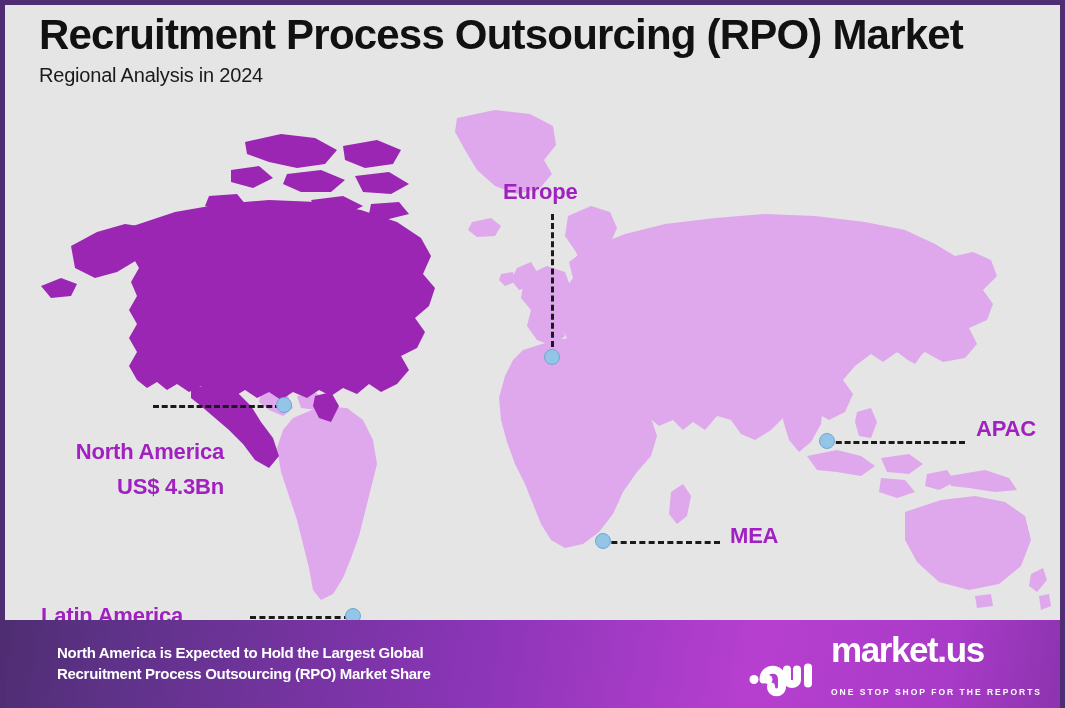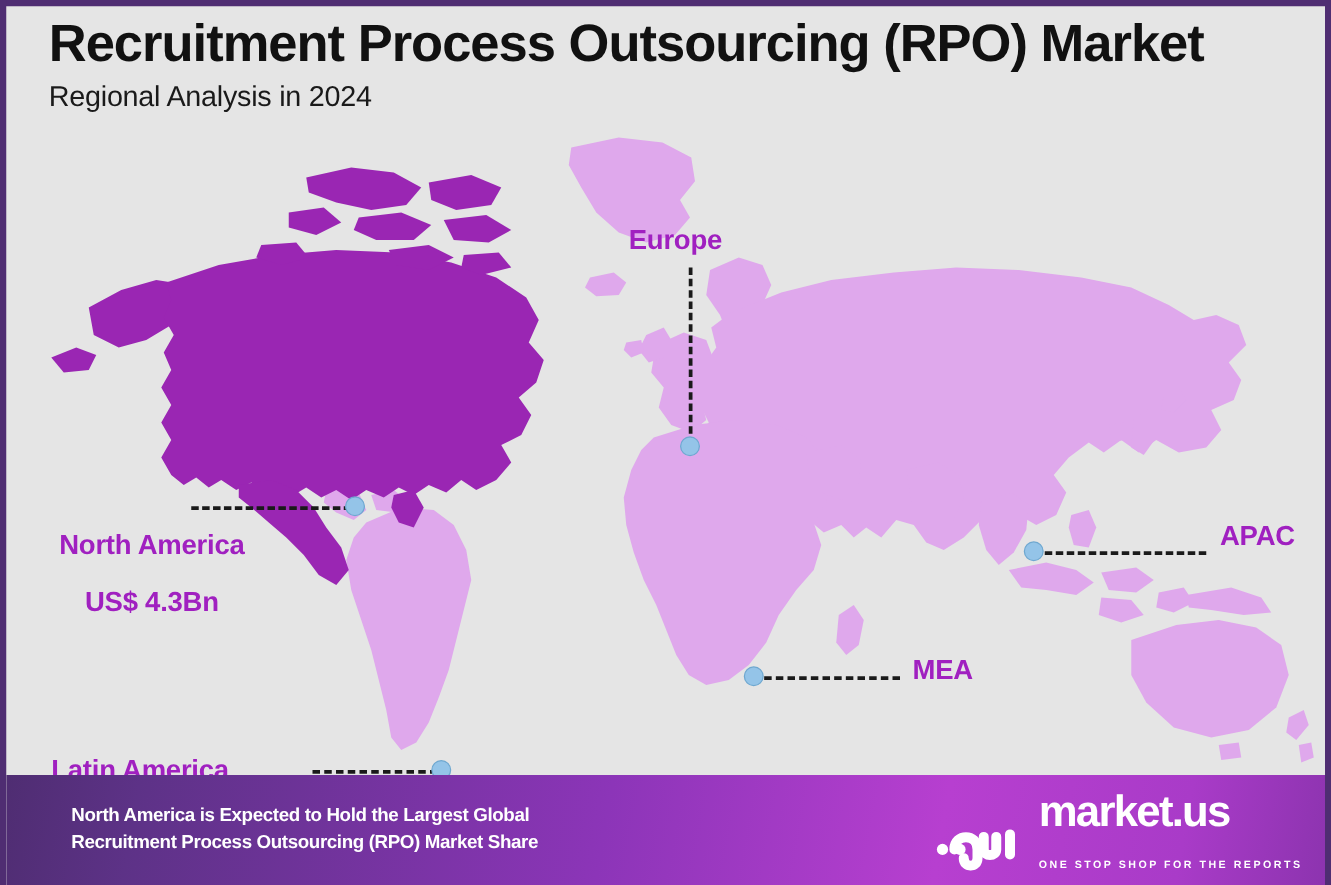--- a/index.html
+++ b/index.html
@@ -34,21 +34,21 @@
     font-family: "Liberation Sans", sans-serif;
     font-size: 42px;
     font-weight: bold;
     color: #111111;
     letter-spacing: -0.8px;
     line-height: 1.05;
     white-space: nowrap;
   }
   .subtitle {
     font-family: "Liberation Sans", sans-serif;
-    font-size: 23px;
+    font-size: 20px;
     font-weight: normal;
     color: #1a1a1a;
     margin-top: 7px;
     letter-spacing: -0.2px;
   }
 
   
   .map-stage {
     position: absolute;
     left: 0;
@@ -69,23 +69,23 @@
     position: absolute;
     color: #a020c0;
     font-family: "Liberation Sans", sans-serif;
     font-weight: bold;
     font-size: 22px;
     letter-spacing: -0.2px;
     white-space: nowrap;
   }
   .callout .line2 {
     display: block;
-    margin-top: 20px;
-  }
-  .callout-na     { left: 14px;  top: 323px; text-align: center; width: 205px; }
+    margin-top: 9px;
+  }
+  .callout-na     { left: 14px;  top: 339px; text-align: right; width: 205px; }
   .callout-latam  { left: 36px;  top: 503px; }
   .callout-europe { left: 498px; top: 79px;  }
   .callout-mea    { left: 725px; top: 423px; }
   .callout-apac   { left: 971px; top: 316px; }
 
   
   .leader {
     position: absolute;
     border-top: 3px dashed #1a1a1a;
     height: 0;

